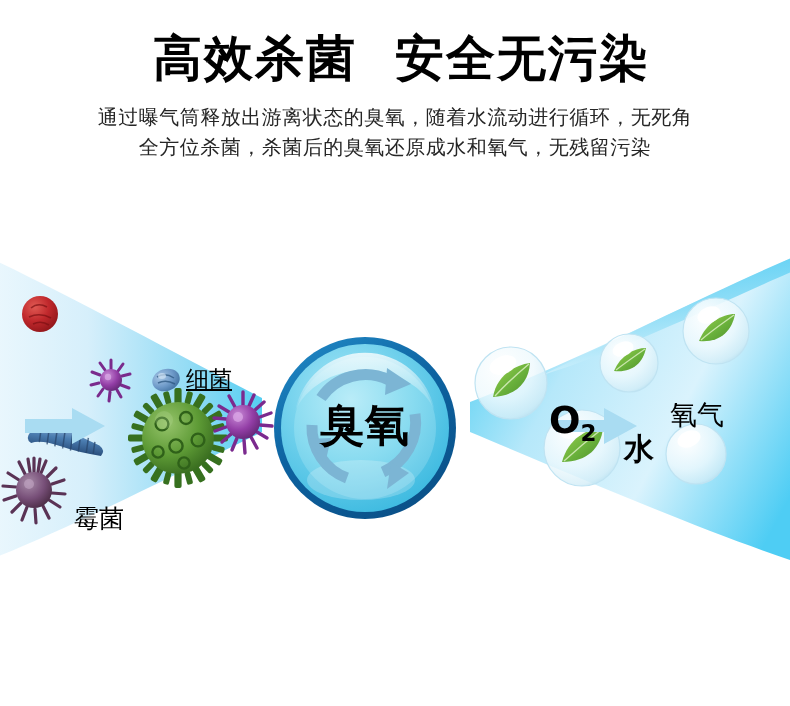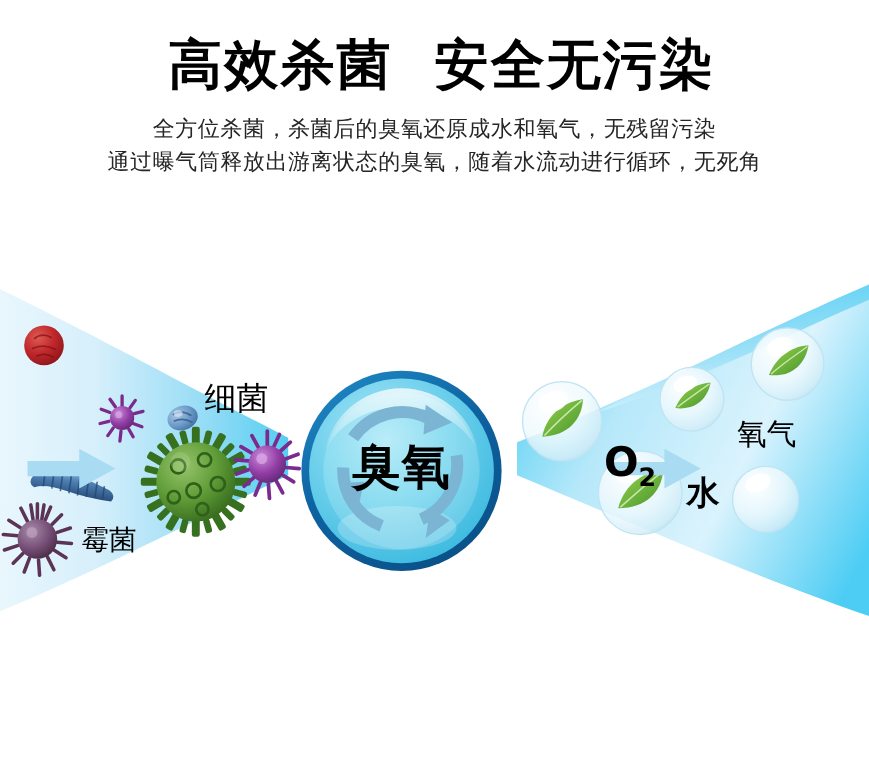--- a/index.html
+++ b/index.html
@@ -63,56 +63,56 @@
   .stage svg { display: block; }
 
   
   .lbl {
     position: absolute;
     font-family: "DejaVu Sans", "Liberation Sans", sans-serif;
     color: #000000;
     white-space: nowrap;
     line-height: 1;
   }
-  .lbl-bacteria { left: 186px; top: 348px; font-size: 29px; }
-  .lbl-mold     { left: 74px;  top: 478px; font-size: 25px; }
+  .lbl-bacteria { left: 186px; top: 368px; font-size: 23px; text-decoration: underline; }
+  .lbl-mold     { left: 74px;  top: 506px; font-size: 25px; }
   .lbl-ozone {
     left: 0; top: 0;
     width: 100%;
     text-align: center;
     font-size: 44px;
     font-weight: bold;
     letter-spacing: 1px;
   }
   .lbl-o2   { left: 549px; top: 370px; font-size: 37px; font-weight: bold; margin-top: 32px; }
   .lbl-o2 sub { font-size: 23px; font-weight: bold; }
   .lbl-h2o  { left: 473px; top: 439px; font-size: 32px; font-weight: bold; }
   .lbl-h2o sub { font-size: 21px; font-weight: bold; }
-  .lbl-oxygen { left: 670px; top: 382px; font-size: 27px; }
+  .lbl-oxygen { left: 670px; top: 401px; font-size: 27px; }
   .lbl-water  { left: 624px; top: 434px; font-size: 30px; font-weight: bold; }
 
   
   .ozone-word-wrap {
     position: absolute;
     left: 277px;
     top: 405px;
     width: 176px;
     height: 46px;
   }
 </style>
 </head>
 <body>
 
 <div id="page">
 
   <div class="header">
     <div class="title">高效杀菌  安全无污染</div>
     <div class="subtitle">
+      <span class="line">通过曝气筒释放出游离状态的臭氧，随着水流动进行循环，无死角</span>
       <span class="line">全方位杀菌，杀菌后的臭氧还原成水和氧气，无残留污染</span>
-      <span class="line">通过曝气筒释放出游离状态的臭氧，随着水流动进行循环，无死角</span>
     </div>
   </div>
 
   <div class="stage">
     <svg width="790" height="330" viewBox="0 0 790 330" xmlns="http://www.w3.org/2000/svg">
       <defs>
 
         <linearGradient id="gLeft" x1="0" y1="0" x2="1" y2="0">
           <stop offset="0%" stop-color="#eaf7fd"></stop>
           <stop offset="35%" stop-color="#d6effb"></stop>

